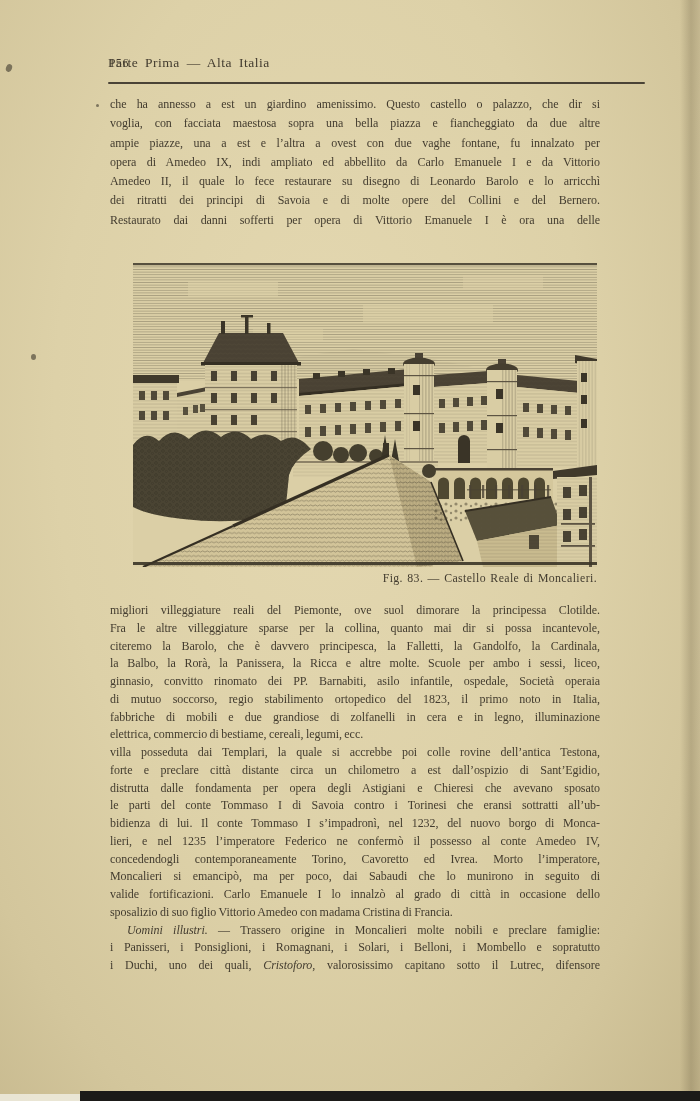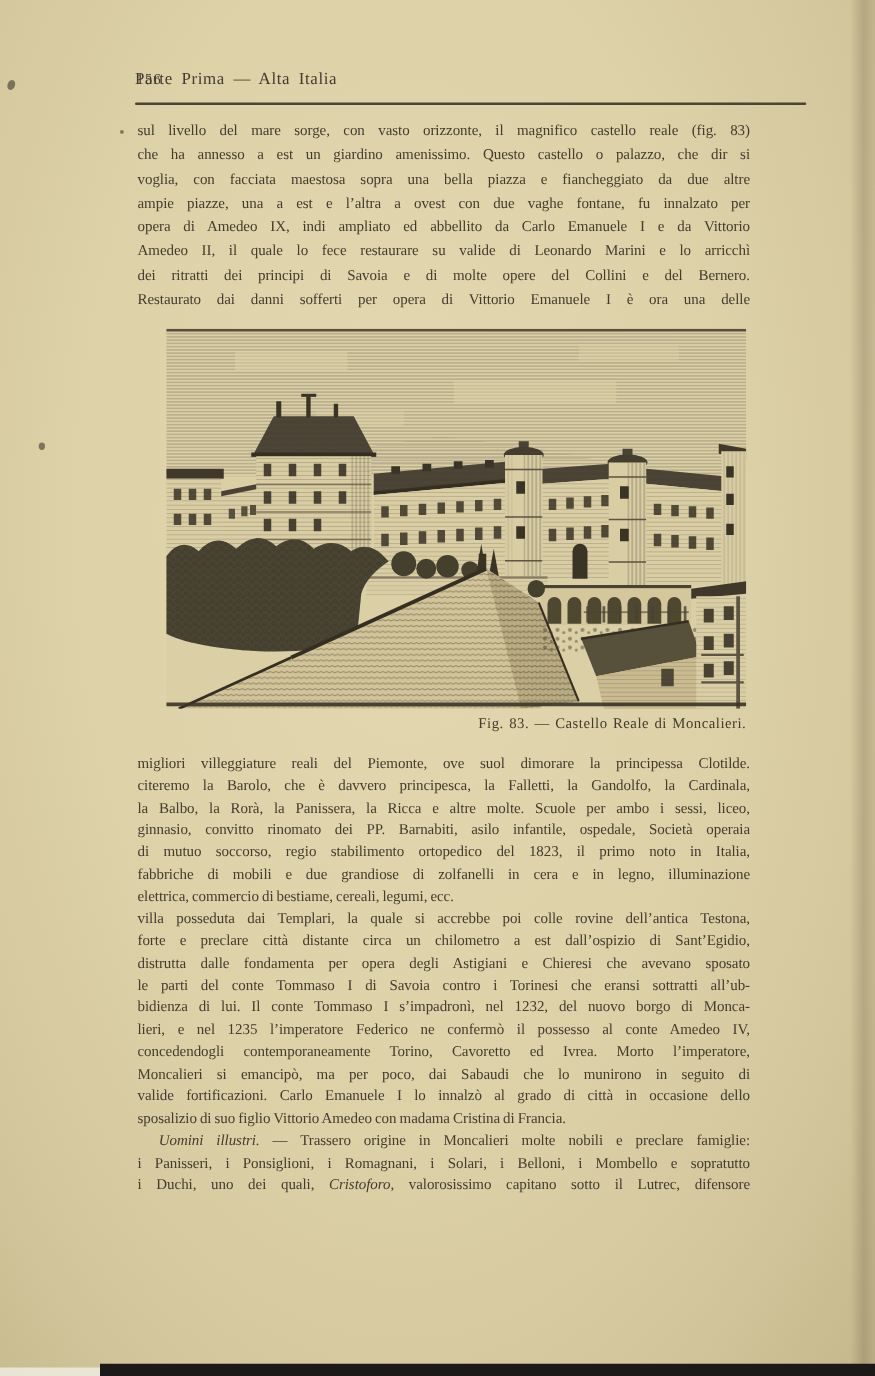--- a/index.html
+++ b/index.html
@@ -66,26 +66,25 @@
 
   <div class="speck s1"></div>
   <div class="speck s2"></div>
   <div class="speck s3"></div>
 
   <div class="pagenum">156</div>
   <div class="runhead">Parte Prima — Alta Italia</div>
   <div class="headrule"></div>
 
   <div class="textblock block1">
-      <div class="tline">sul livello del mare sorge, con vasto orizzonte, il magnifico castello reale (fig. 83)</div>
       <div class="tline">che ha annesso a est un giardino amenissimo. Questo castello o palazzo, che dir si</div>
       <div class="tline">voglia, con facciata maestosa sopra una bella piazza e fiancheggiato da due altre</div>
       <div class="tline">ampie piazze, una a est e l’altra a ovest con due vaghe fontane, fu innalzato per</div>
       <div class="tline">opera di Amedeo IX, indi ampliato ed abbellito da Carlo Emanuele I e da Vittorio</div>
-      <div class="tline">Amedeo II, il quale lo fece restaurare su valide di Leonardo Marini e lo arricchì</div>
+      <div class="tline">Amedeo II, il quale lo fece restaurare su disegno di Leonardo Barolo e lo arricchì</div>
       <div class="tline">dei ritratti dei principi di Savoia e di molte opere del Collini e del Bernero.</div>
       <div class="tline">Restaurato dai danni sofferti per opera di Vittorio Emanuele I è ora una delle</div>
     </div>
 
   <figure class="plate">
     <svg width="464" height="304" viewBox="0 0 464 304" xmlns="http://www.w3.org/2000/svg">
       <defs>
         <pattern id="skyh" width="5" height="2.6" patternUnits="userSpaceOnUse">
           <path d="M0 1.3 H5" stroke="#6d6550" stroke-width="0.55"></path>
         </pattern>
@@ -324,20 +323,21 @@
       <rect x="456" y="214" width="3" height="90" fill="#5d5443"></rect>
 
       <rect x="0" y="299" width="464" height="3" fill="#3a3427" opacity="0.9"></rect>
     </svg>
   </figure>
 
   <div class="caption">Fig. 83. — Castello Reale di Moncalieri.</div>
 
   <div class="textblock block2">
       <div class="tline">migliori villeggiature reali del Piemonte, ove suol dimorare la principessa Clotilde.</div>
+      <div class="tline">Fra le altre villeggiature sparse per la collina, quanto mai dir si possa incantevole,</div>
       <div class="tline">citeremo la Barolo, che è davvero principesca, la Falletti, la Gandolfo, la Cardinala,</div>
       <div class="tline">la Balbo, la Rorà, la Panissera, la Ricca e altre molte. Scuole per ambo i sessi, liceo,</div>
       <div class="tline">ginnasio, convitto rinomato dei PP. Barnabiti, asilo infantile, ospedale, Società operaia</div>
       <div class="tline">di mutuo soccorso, regio stabilimento ortopedico del 1823, il primo noto in Italia,</div>
       <div class="tline">fabbriche di mobili e due grandiose di zolfanelli in cera e in legno, illuminazione</div>
       <div class="tline free">elettrica, commercio di bestiame, cereali, legumi, ecc.</div>
       <div class="tline">villa posseduta dai Templari, la quale si accrebbe poi colle rovine dell’antica Testona,</div>
       <div class="tline">forte e preclare città distante circa un chilometro a est dall’ospizio di Sant’Egidio,</div>
       <div class="tline">distrutta dalle fondamenta per opera degli Astigiani e Chieresi che avevano sposato</div>
       <div class="tline">le parti del conte Tommaso I di Savoia contro i Torinesi che eransi sottratti all’ub-</div>

